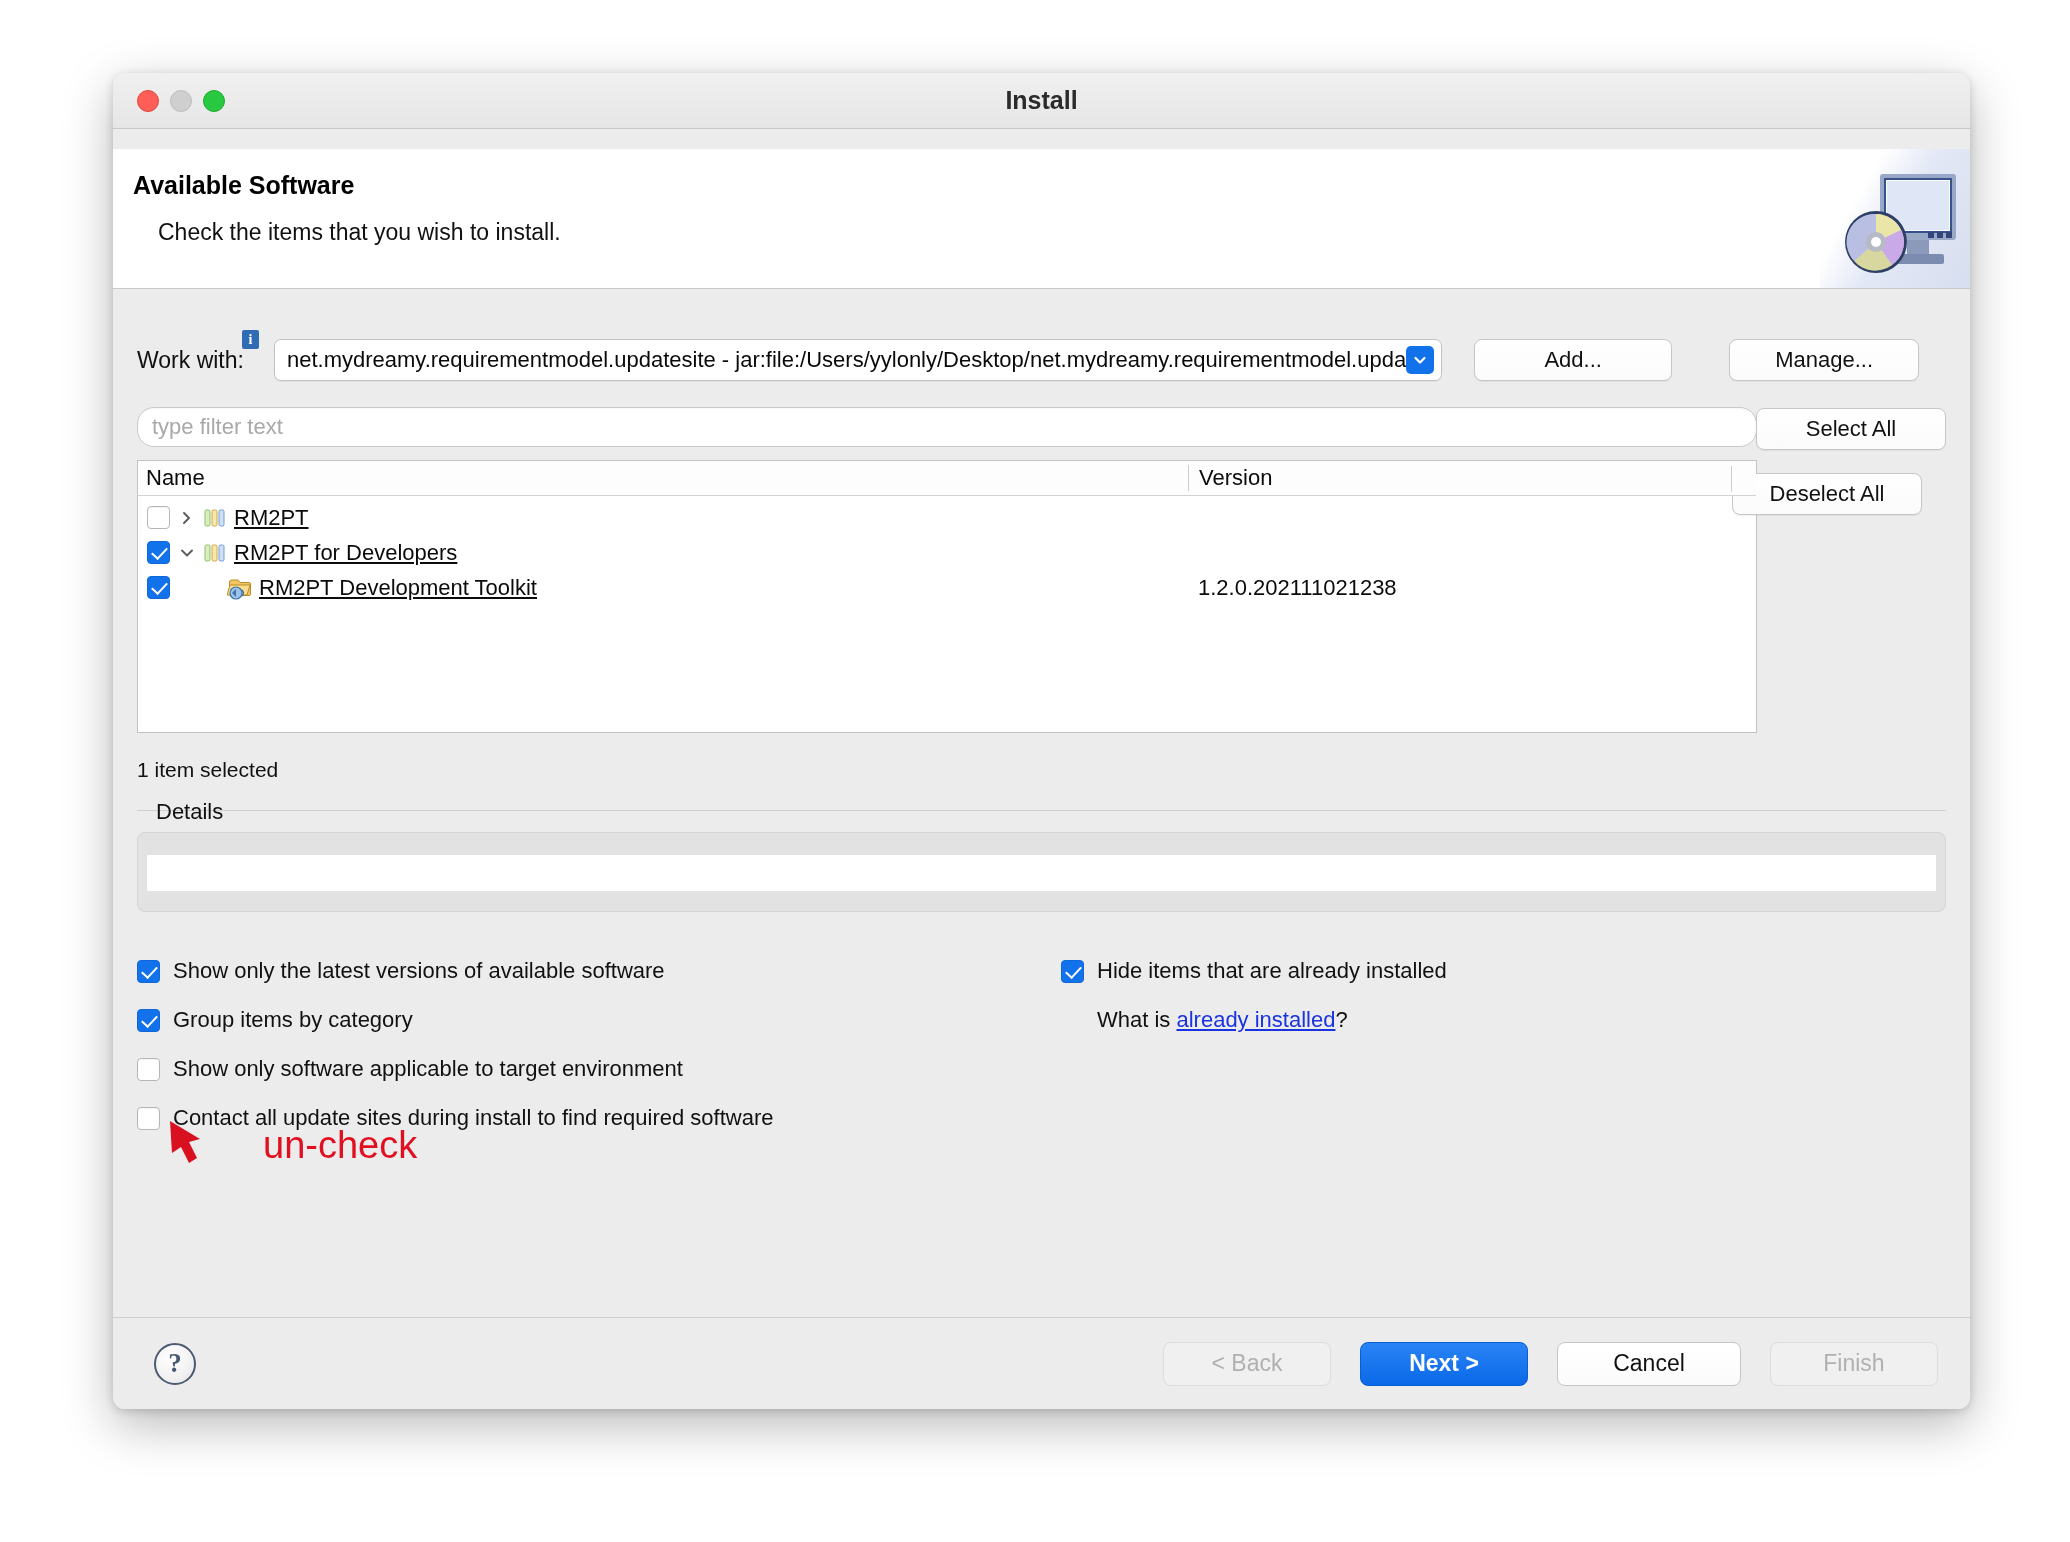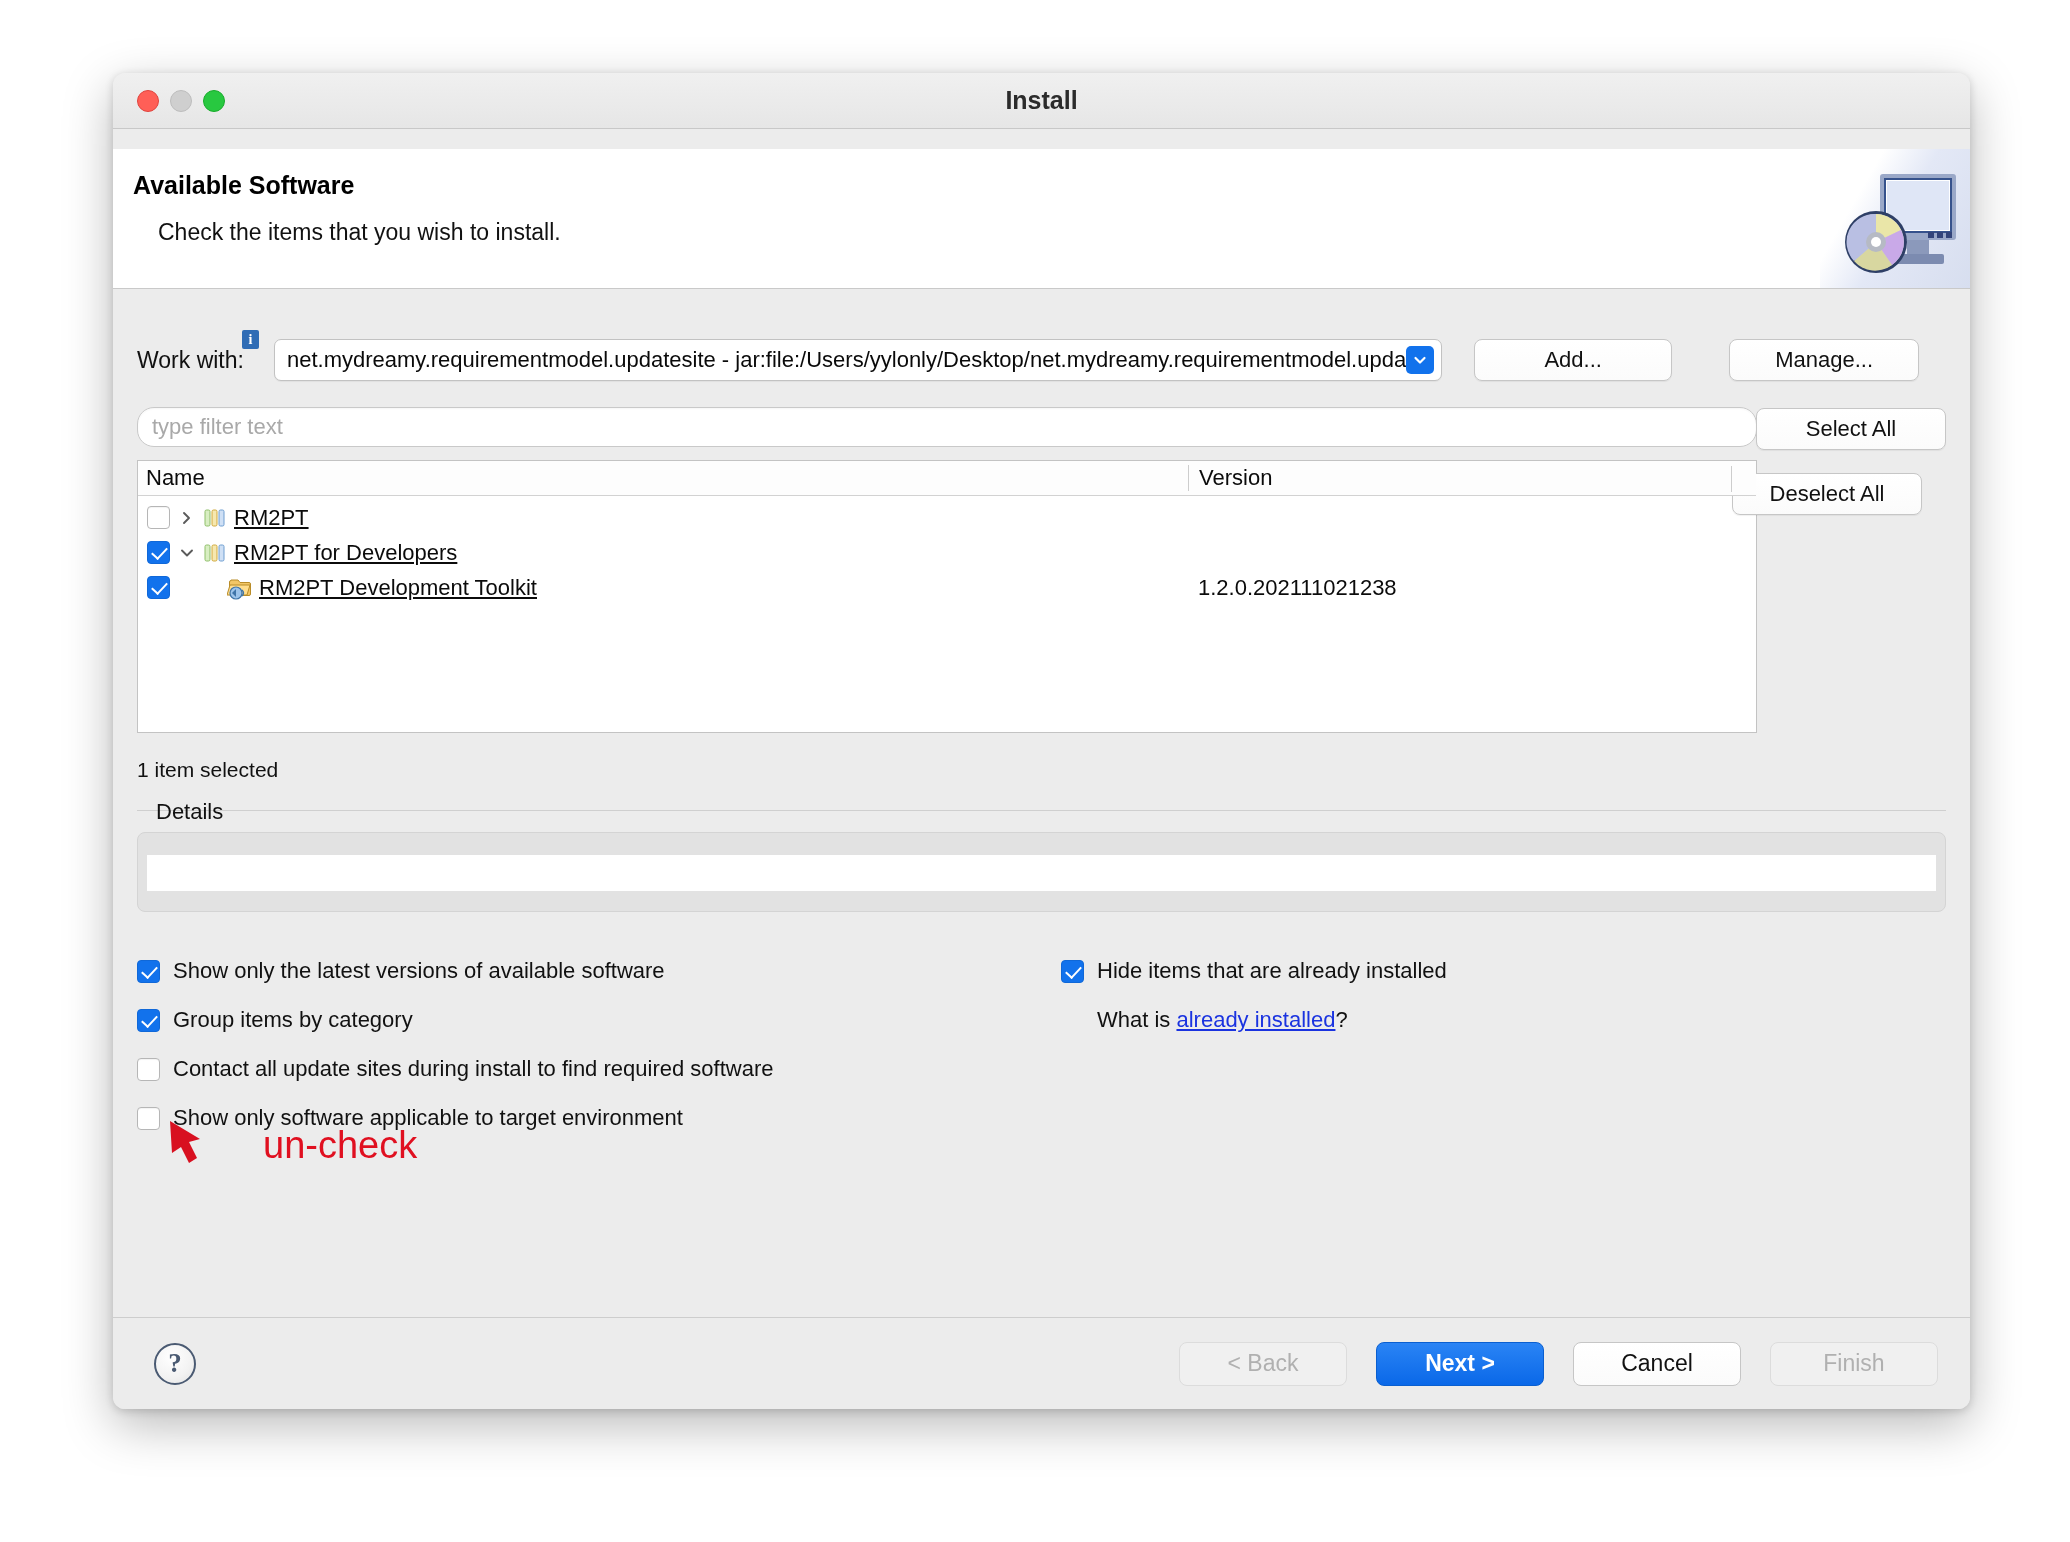--- a/index.html
+++ b/index.html
@@ -380,21 +380,21 @@
     color: #b0b0b0;
   }
   .fbtn.primary {
     background: linear-gradient(#2a84f5,#0a68e8);
     border-color: #0a5fd0;
     color: #fff;
     font-weight: bold;
   }
   .w-back { width: 168px; }
   .w-next { width: 168px; }
-  .w-cancel { width: 168px; }
+  .w-cancel { width: 184px; }
   .w-finish { width: 168px; }
 </style>
 </head>
 <body>
 
 <div class="window">
 
   <div class="titlebar">
     <div class="traffic">
       <div class="light close"></div>
@@ -537,25 +537,25 @@
         <div class="opt">
           <div class="cb on"></div>
           <div class="opt-label">Show only the latest versions of available software</div>
         </div>
         <div class="opt">
           <div class="cb on"></div>
           <div class="opt-label">Group items by category</div>
         </div>
         <div class="opt">
           <div class="cb off"></div>
-          <div class="opt-label">Contact all update sites during install to find required software</div>
+          <div class="opt-label">Show only software applicable to target environment</div>
         </div>
         <div class="opt">
           <div class="cb off"></div>
-          <div class="opt-label">Show only software applicable to target environment</div>
+          <div class="opt-label">Contact all update sites during install to find required software</div>
         </div>
       </div>
 
       <div class="opt-right">
         <div class="opt">
           <div class="cb on"></div>
           <div class="opt-label">Hide items that are already installed</div>
         </div>
         <div class="whatis">
           <span>What is </span><a href="#">already installed</a><span>?</span>

